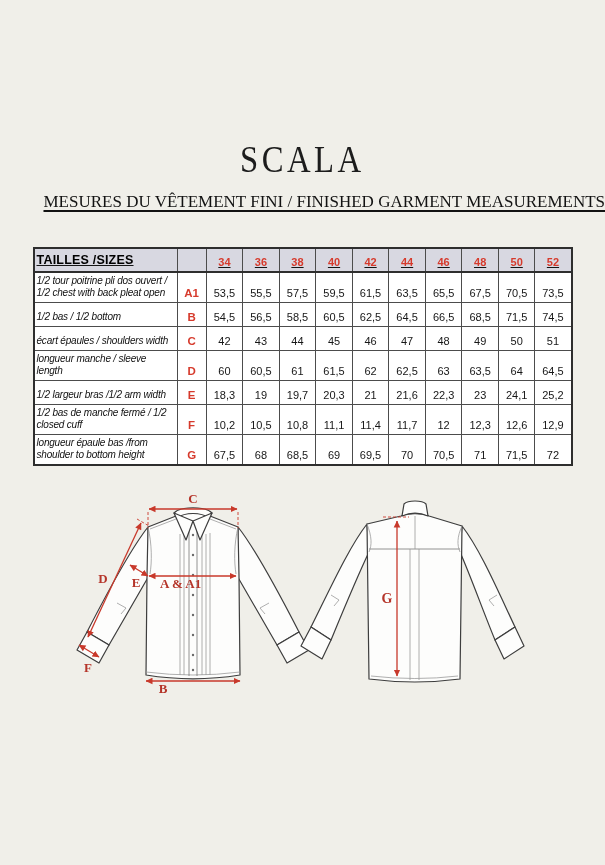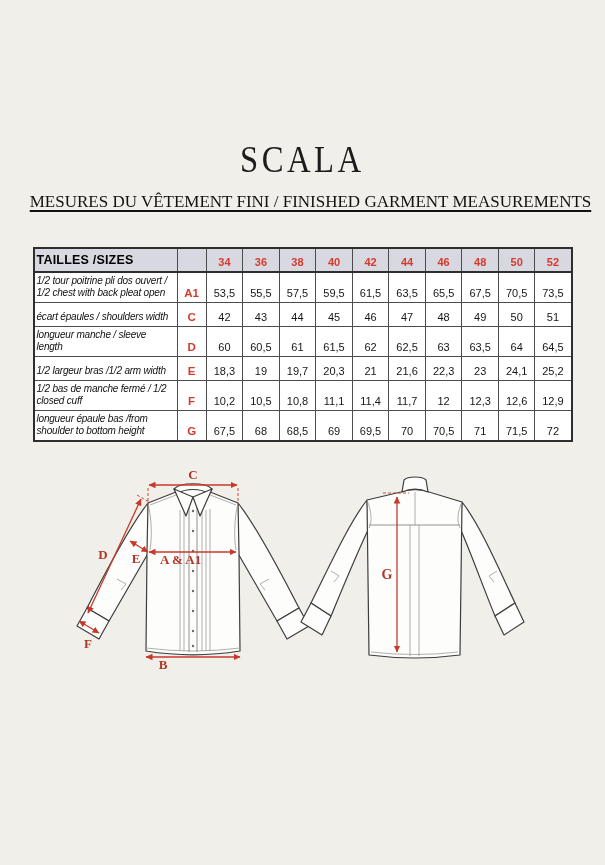--- a/index.html
+++ b/index.html
@@ -13,21 +13,21 @@
 
   .title-wrap{padding-top:138px;text-align:center;}
   .title-text{
     display:inline-block;
     font-family:"Liberation Serif",serif;
     font-size:38px;line-height:1.15;
     letter-spacing:4px;color:#1c1c1c;
     transform:scaleX(.86);
   }
   .subtitle{
-    margin-top:10px;text-align:center;
+    margin-top:10px;text-align:right;
     font-family:"Liberation Serif",serif;
     font-size:17px;color:#121212;
     text-decoration:underline;
     text-decoration-thickness:1.5px;
     text-underline-offset:3px;
     white-space:nowrap;
     padding-left:16px;
   }
 
   table.mtable{
@@ -35,21 +35,21 @@
     border-collapse:collapse;table-layout:fixed;
     background:#ffffff;
     border:2px solid #2e2e2e;
   }
   .mtable th,.mtable td{
     border:1px solid #4c4c4c;
     vertical-align:bottom;
     padding:2px 2px 3px 2px;
   }
   .mtable thead tr{
-    background:#d8d8e1;height:24px;
+    background:#d8d8e1;height:24px;text-decoration:underline;
   }
   .mtable thead th{border-bottom:2px solid #2e2e2e;}
   .mtable tbody tr{height:24px;}
   .lbl{
     text-align:left;font-style:italic;
     font-size:10px;line-height:1.2;letter-spacing:-0.2px;
     color:#101010;padding-left:4px;
   }
   thead .lbl{
     font-style:normal;font-weight:bold;
@@ -125,20 +125,34 @@
           <td class="val">57,5</td>
           <td class="val">59,5</td>
           <td class="val">61,5</td>
           <td class="val">63,5</td>
           <td class="val">65,5</td>
           <td class="val">67,5</td>
           <td class="val">70,5</td>
           <td class="val">73,5</td>
         </tr>
         <tr>
+          <td class="lbl">1/2 bas / 1/2 bottom</td>
+          <td class="ltr">B</td>
+          <td class="val">54,5</td>
+          <td class="val">56,5</td>
+          <td class="val">58,5</td>
+          <td class="val">60,5</td>
+          <td class="val">62,5</td>
+          <td class="val">64,5</td>
+          <td class="val">66,5</td>
+          <td class="val">68,5</td>
+          <td class="val">71,5</td>
+          <td class="val">74,5</td>
+        </tr>
+        <tr>
           <td class="lbl">écart épaules / shoulders width</td>
           <td class="ltr">C</td>
           <td class="val">42</td>
           <td class="val">43</td>
           <td class="val">44</td>
           <td class="val">45</td>
           <td class="val">46</td>
           <td class="val">47</td>
           <td class="val">48</td>
           <td class="val">49</td>

